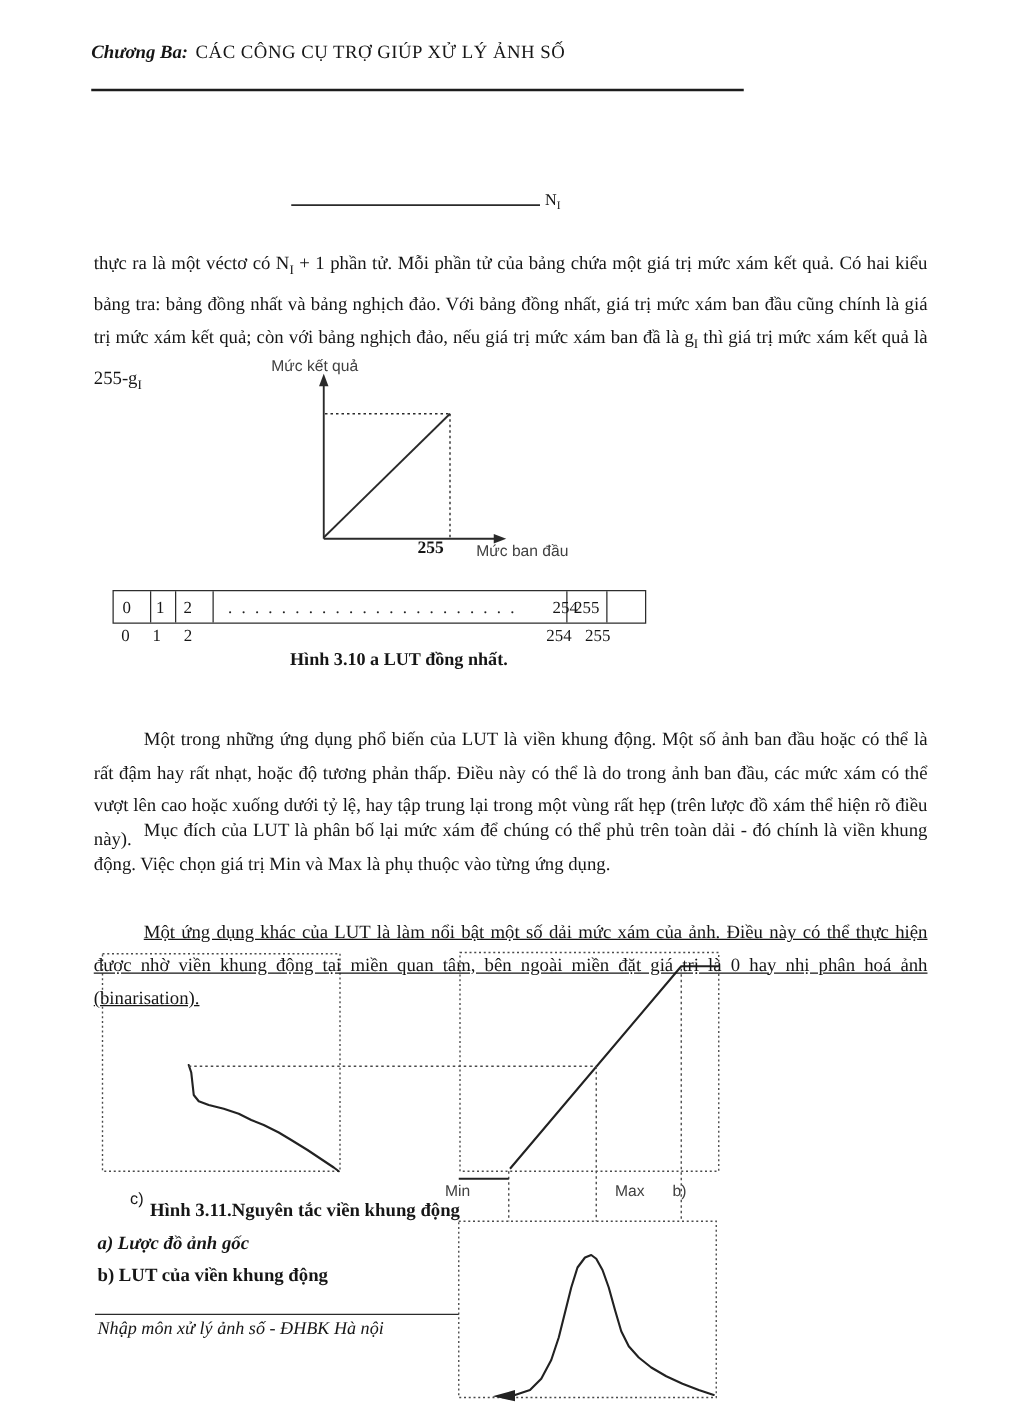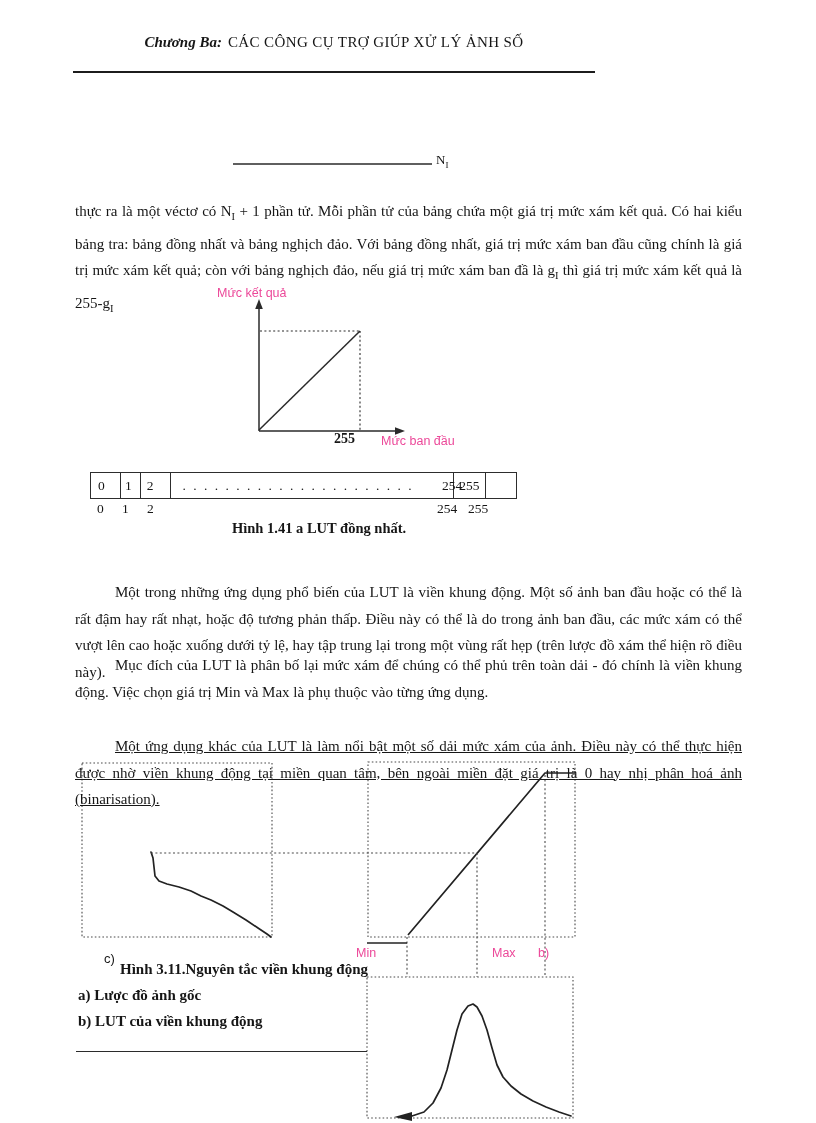--- a/index.html
+++ b/index.html
@@ -10,40 +10,40 @@
     background:#ffffff;
     color:#161616;
     font-family:"Liberation Serif","DejaVu Serif",serif;
     overflow:hidden;
   }
   .abs{position:absolute;}
   .serif{font-family:"Liberation Serif","DejaVu Serif",serif;}
   .sans{font-family:"Liberation Sans","DejaVu Sans",sans-serif;}
   .hdr{
     top:34px;left:73px;width:522px;
-    text-align:center;font-size:15px;white-space:nowrap;
+    text-align:left;font-size:15px;white-space:nowrap;
   }
   .hdr .chap{font-weight:bold;font-style:italic;margin-right:6px;}
   .hdr .ttl{letter-spacing:.4px;}
   .rule-top{top:71px;left:73px;width:522px;height:2px;background:#1c1c1c;}
   .ni{top:152px;left:436px;font-size:13px;}
   .cap{font-weight:bold;font-size:14.5px;white-space:nowrap;}
   .cap39{top:177px;left:246px;}
   .cap310{top:520px;left:232px;}
   .para{
     left:75px;width:667px;
     font-size:15px;line-height:26.5px;
     text-align:justify;
   }
   .indent{text-indent:40px;}
   .p1{top:198px;}
   .p2{top:559px;margin-top:20px;}
   .p3{top:652px;}
   .p4{top:733px;text-decoration:underline;}
-  .glabel{font-size:12.5px;color:#ec4899;white-space:nowrap;}
+  .glabel{font-size:12.5px;color:#404040;white-space:nowrap;}
   .ylab{top:286px;left:217px;}
   .xlab{top:434px;left:381px;}
   .x255{top:431px;left:334px;font-size:14px;font-weight:bold;}
   
   .lut{
     top:472px;left:90px;width:427px;height:27px;
     display:flex;border:1px solid #2d2d2d;
     font-size:13.5px;line-height:25px;box-sizing:border-box;
   }
   .lut .cell{border-right:1px solid #2d2d2d;box-sizing:border-box;}
@@ -55,21 +55,21 @@
   .lut .cdots .v254{position:absolute;right:-9px;top:0;background:transparent;}
   .lut .c255{width:32px;padding-left:5px;}
   .lut .cend{width:30px;border-right:none;}
   .idx{font-size:13.5px;white-space:nowrap;}
   
   .c-label{top:951px;left:104px;font-size:13px;}
   .min-label{top:946px;left:356px;}
   .max-label{top:946px;left:492px;}
   .b-label{top:946px;left:538px;}
   .cap311{top:961px;left:85px;font-size:15px;margin-left:35px;}
-  .capA{top:987px;left:78px;font-size:15px;}
+  .capA{top:987px;left:78px;font-size:15px;font-style:italic;}
   .capB{top:1013px;left:78px;font-size:15px;}
   .rule-footer{top:1051px;left:76px;width:291px;height:1px;background:#2b2b2b;}
   .footer{top:1055px;left:78px;font-size:14.5px;font-style:italic;white-space:nowrap;}
   svg.overlay{position:absolute;top:0;left:0;pointer-events:none;}
   sub{font-size:70%;}
 </style>
 </head>
 <body>
 
 <div class="page">
@@ -137,30 +137,31 @@
     <div class="cell c255">255</div>
     <div class="cell cend"></div>
   </div>
 
   <span class="abs idx serif" style="top:501px;left:97px;">0</span>
   <span class="abs idx serif" style="top:501px;left:122px;">1</span>
   <span class="abs idx serif" style="top:501px;left:147px;">2</span>
   <span class="abs idx serif" style="top:501px;left:437px;">254</span>
   <span class="abs idx serif" style="top:501px;left:468px;">255</span>
 
-  <div class="abs cap cap310">Hình 1.41 a LUT đồng nhất.</div>
+  <div class="abs cap cap310">Hình 3.10 a LUT đồng nhất.</div>
 
   <div class="abs para indent p2">Một trong những ứng dụng phổ biến của LUT là viền khung động. Một số ảnh ban đầu hoặc có thể là rất đậm hay rất nhạt, hoặc độ tương phản thấp. Điều này có thể là do trong ảnh ban đầu, các mức xám có thể vượt lên cao hoặc xuống dưới tỷ lệ, hay tập trung lại trong một vùng rất hẹp (trên lược đồ xám thể hiện rõ điều này).</div>
   <div class="abs para indent p3">Mục đích của LUT là phân bố lại mức xám để chúng có thể phủ trên toàn dải - đó chính là viền khung động. Việc chọn giá trị Min và Max là phụ thuộc vào từng ứng dụng.</div>
   <div class="abs para indent p4">Một ứng dụng khác của LUT là làm nổi bật một số dải mức xám của ảnh. Điều này có thể thực hiện được nhờ viền khung động tại miền quan tâm, bên ngoài miền đặt giá trị là 0 hay nhị phân hoá ảnh (binarisation).</div>
 
   <div class="abs sans c-label">c)</div>
   <div class="abs sans glabel min-label">Min</div>
   <div class="abs sans glabel max-label">Max</div>
   <div class="abs sans glabel b-label">b)</div>
 
   <div class="abs cap cap311">Hình 3.11.Nguyên tắc viền khung động</div>
   <div class="abs cap capA">a) Lược đồ ảnh gốc</div>
   <div class="abs cap capB">b) LUT của viền khung động</div>
 
   <div class="abs rule-footer"></div>
+  <div class="abs serif footer">Nhập môn xử lý ảnh số - ĐHBK Hà nội</div>
 
 </div>
 
 </body></html>

